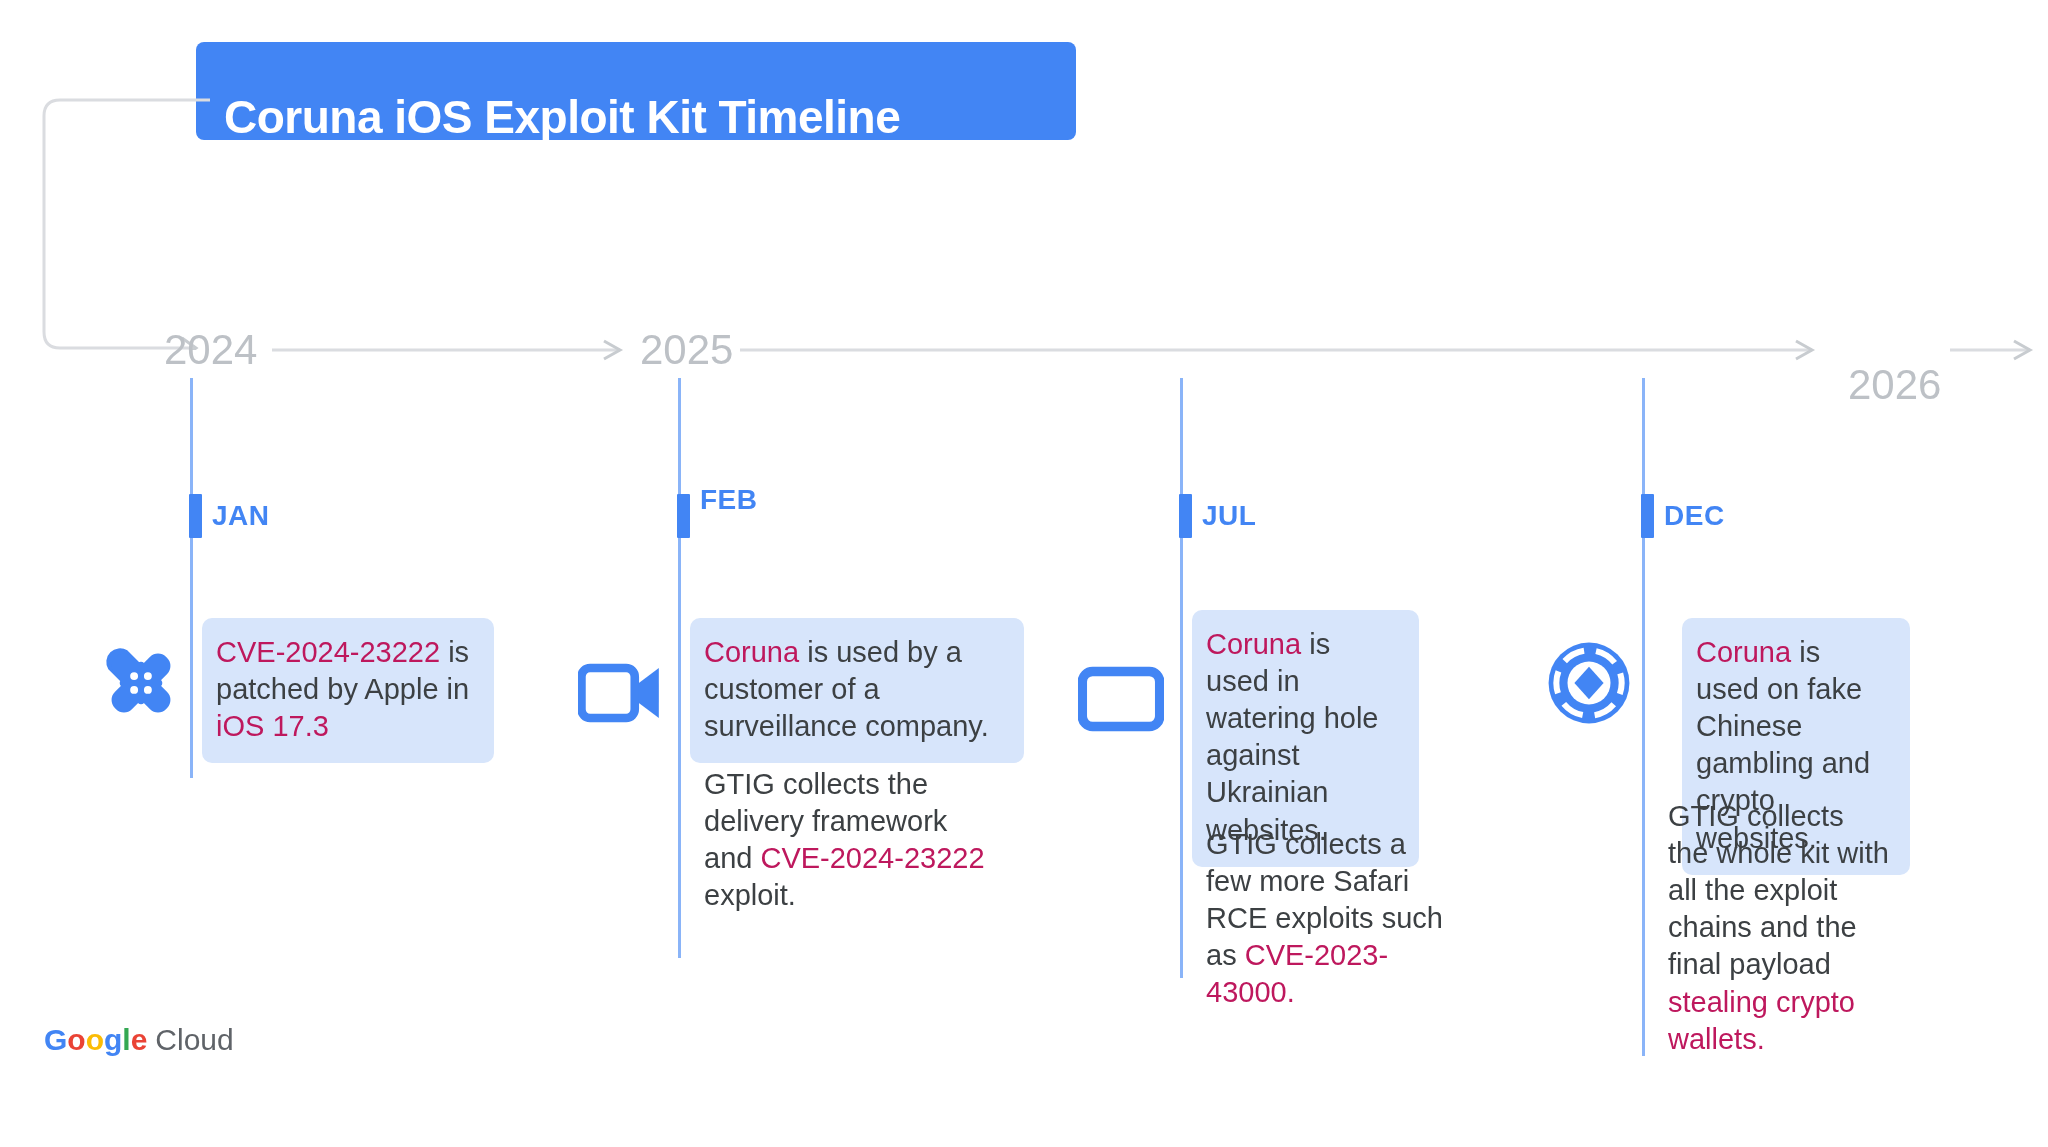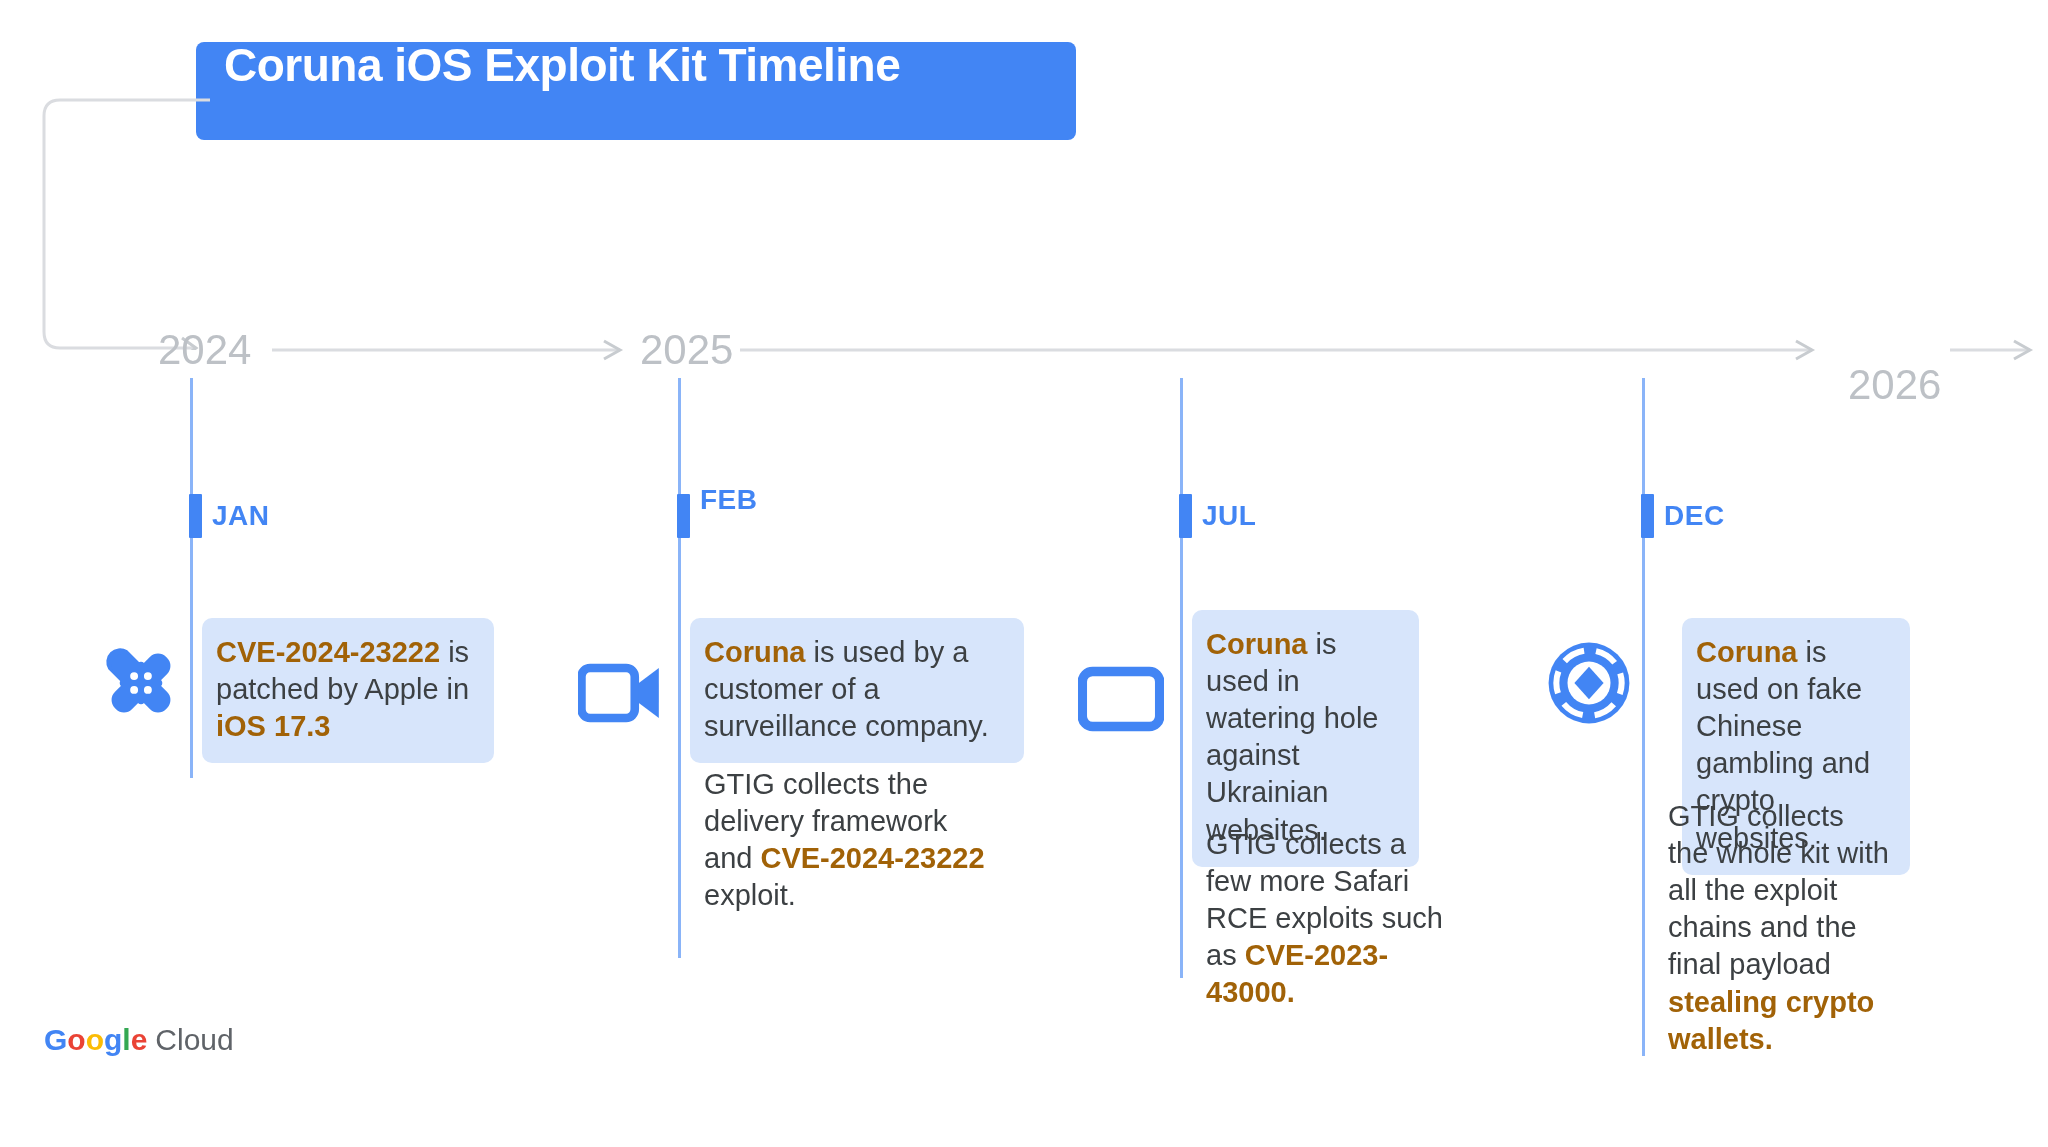--- a/index.html
+++ b/index.html
@@ -19,21 +19,21 @@
   
   #title-banner {
     position: absolute;
     left: 196px;
     top: 42px;
     width: 880px;
     height: 98px;
     background: #4285f4;
     border-radius: 8px;
     display: flex;
-    align-items: flex-start;
+    align-items: flex-end;
     box-sizing: border-box;
     padding: 0 28px;
   }
   #title-banner .title-text {
     color: #ffffff;
     font-size: 46px;
     font-weight: bold;
     letter-spacing: -0.5px;
     line-height: 1;
     white-space: nowrap;
@@ -117,22 +117,22 @@
   .event-followup {
     position: absolute;
     left: 12px;
     padding: 0 22px 0 14px;
     box-sizing: border-box;
     font-size: 29px;
     line-height: 1.28;
     color: #3c4043;
   }
   .event-card b, .event-followup b {
-    font-weight: bold;
-    color: #a16207;
+    font-weight: normal;
+    color: #be185d;
   }
 
   
   #logo-block {
     position: absolute;
     left: 44px;
     top: 1022px;
   }
   #logo-google-cloud {
     font-size: 30px;
@@ -180,21 +180,21 @@
     <line x1="740" y1="350" x2="1812" y2="350" stroke="#dadce0" stroke-width="3"></line>
     <path d="M 1796 341 L 1812 350 L 1796 359" fill="none" stroke="#c8ccd0" stroke-width="3"></path>
   </g>
 
   <g transform="translate(0,-318)">
     <line x1="1950" y1="350" x2="2030" y2="350" stroke="#dadce0" stroke-width="3"></line>
     <path d="M 2014 341 L 2030 350 L 2014 359" fill="none" stroke="#c8ccd0" stroke-width="3"></path>
   </g>
 </svg>
 
-<div class="year-label" style="left:158px;">2024</div>
+<div class="year-label" style="left:164px;">2024</div>
 <div class="year-label" style="left:640px;">2025</div>
 <div class="year-label" style="left:1848px;margin-top:35px;">2026</div>
 
 <div class="event" style="left:190px;">
   <div class="event-vline" style="height:400px;"></div>
   <div class="event-month-tab" style="top:116px;"></div>
   <div class="event-month-label" style="top:116px;">JAN</div>
   <div class="event-card" style="top:240px; width:292px;"><b>CVE-2024-23222</b> is patched by Apple in <b>iOS 17.3</b></div>
 </div>
 <svg class="event-icon" style="left:98px; top:640px;" viewBox="0 0 100 100" width="86" height="86">

